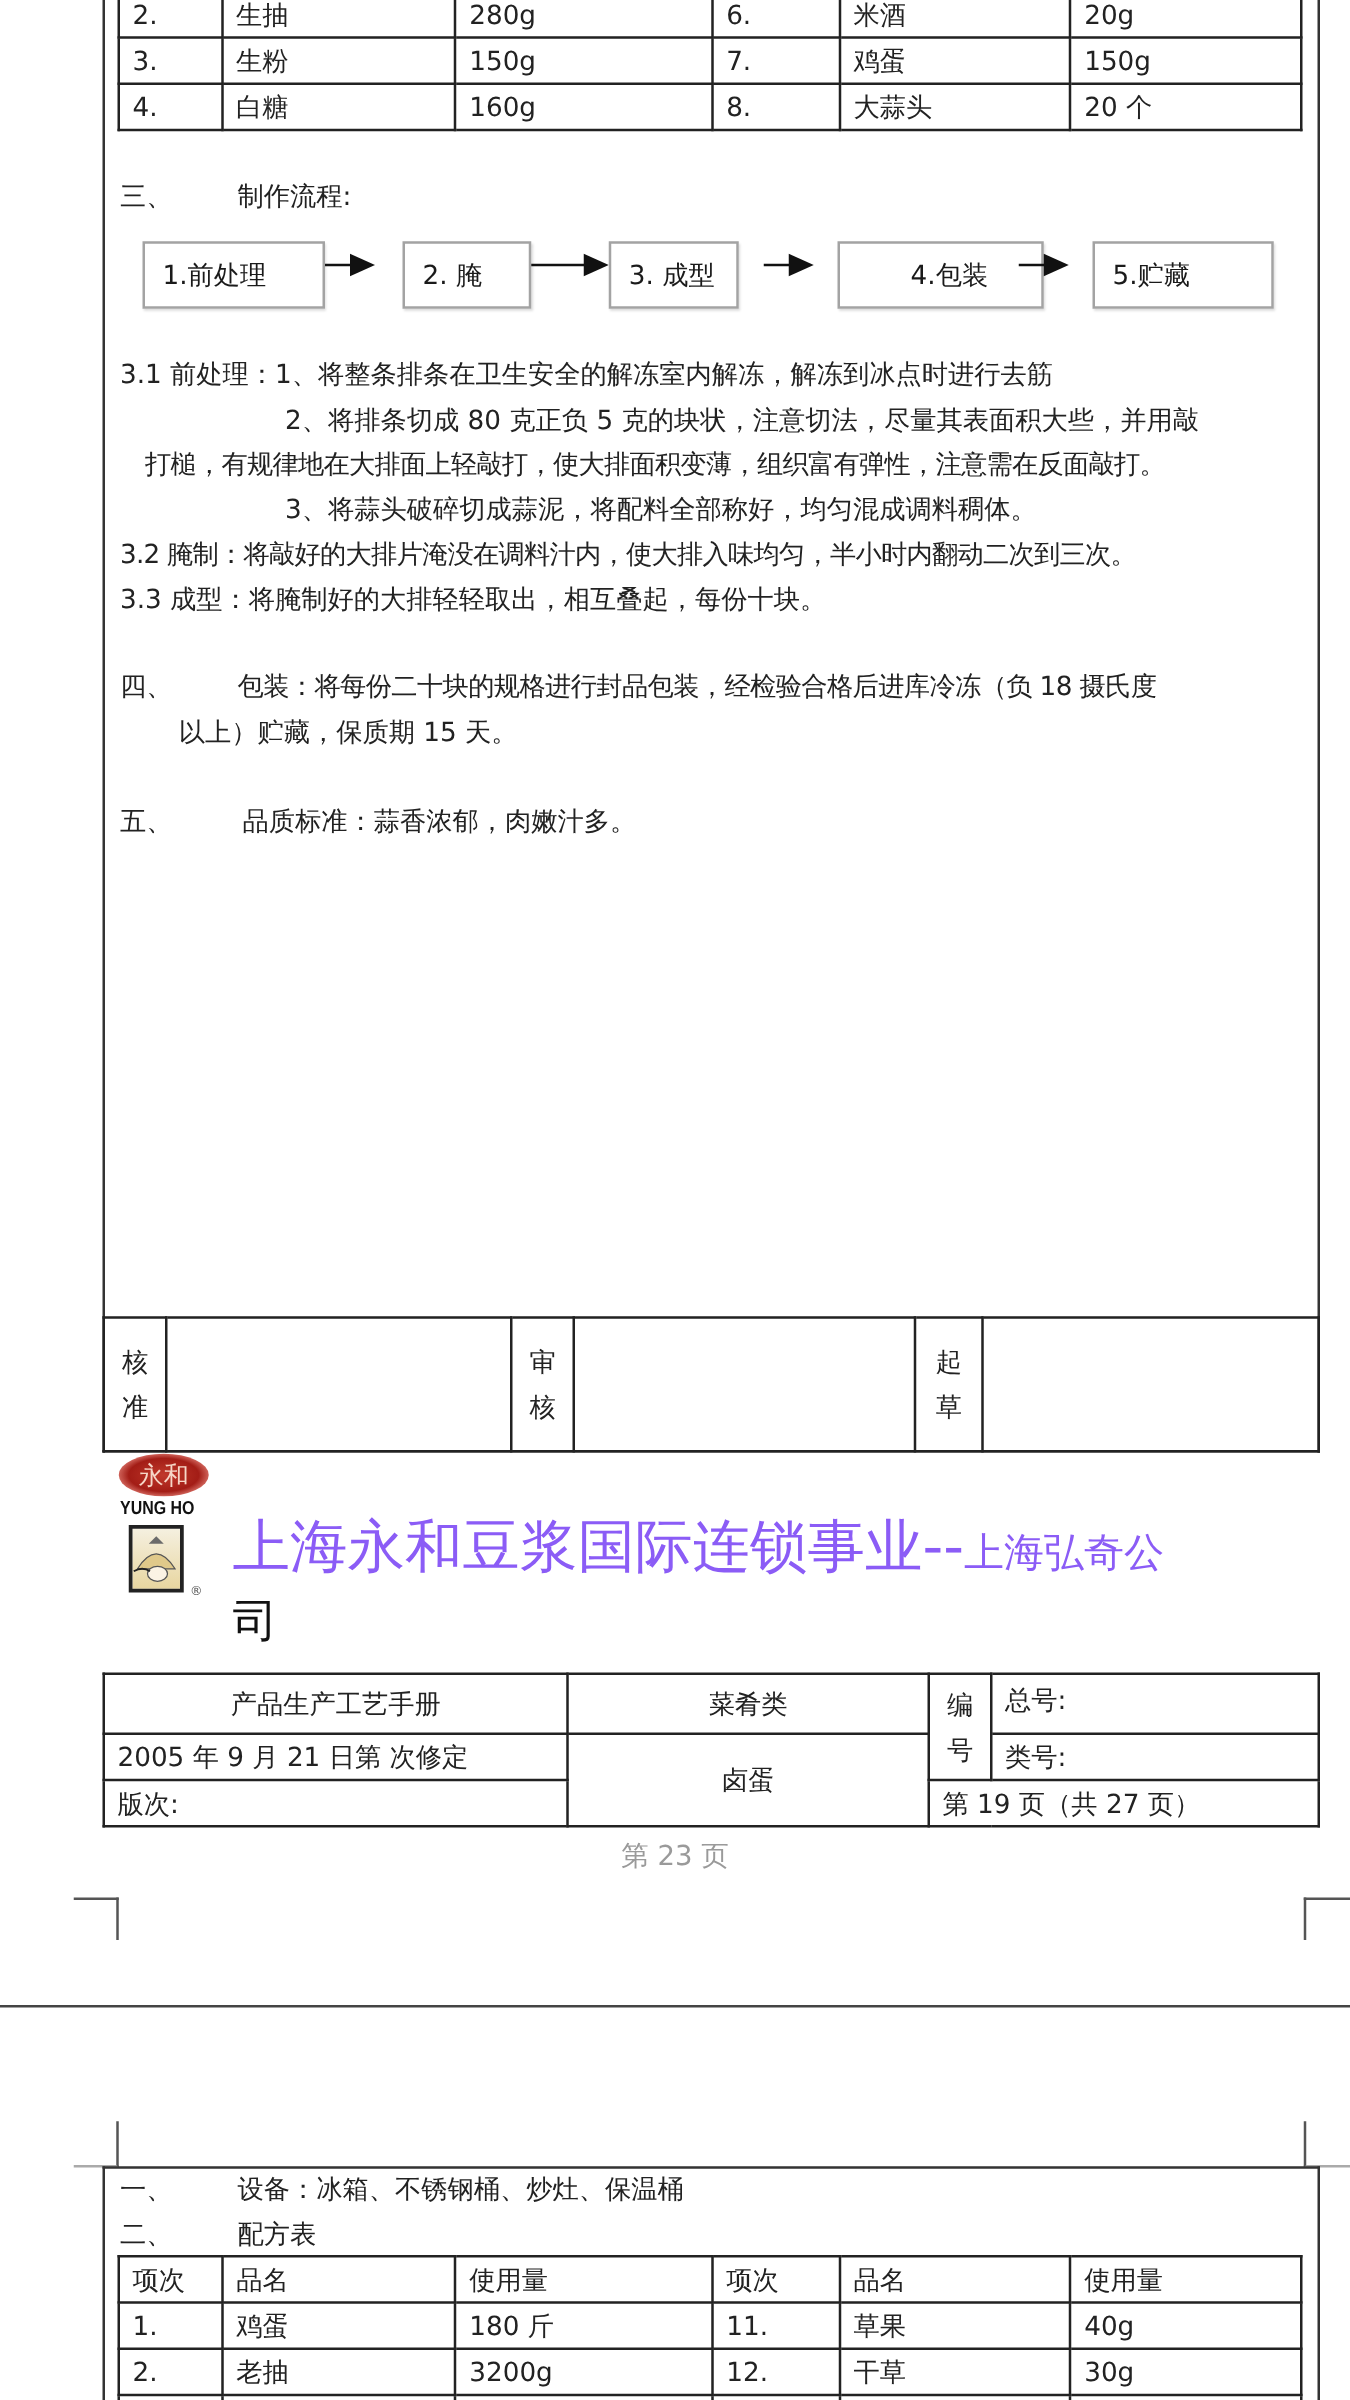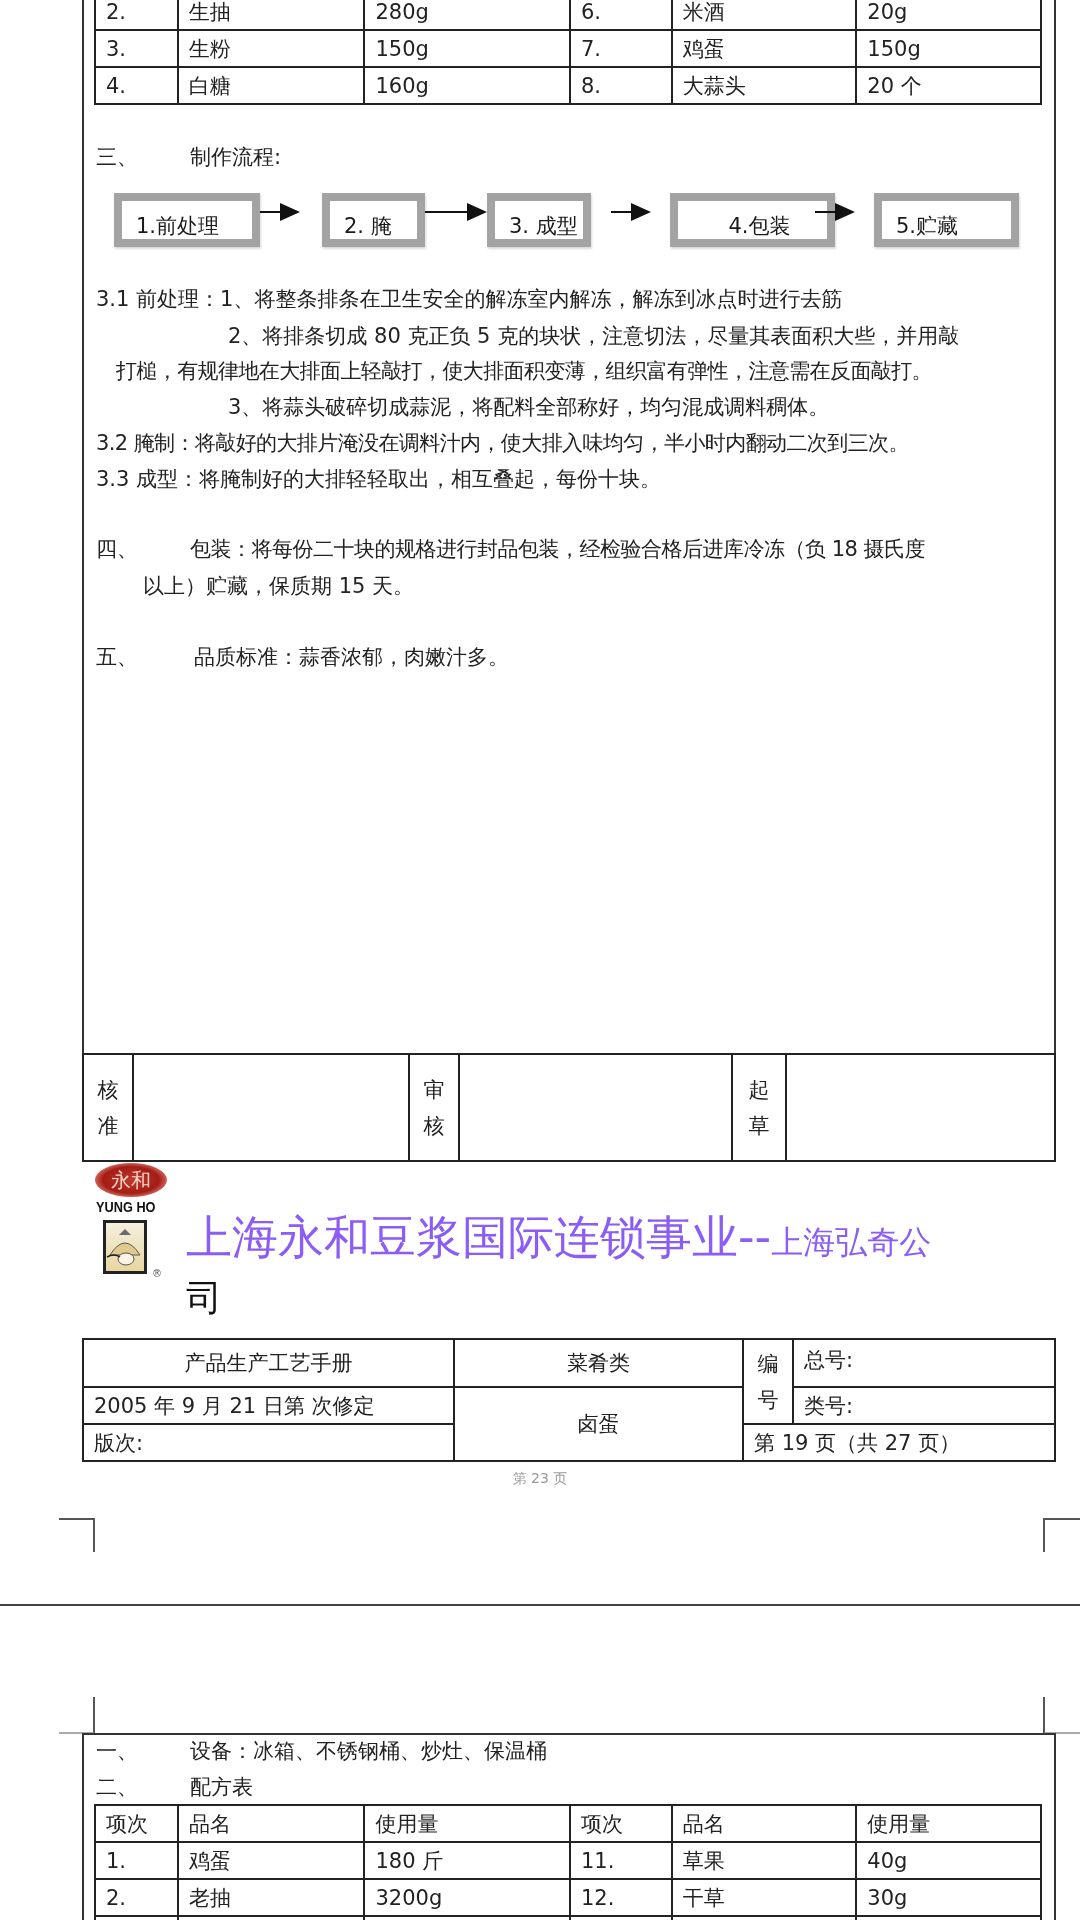--- a/index.html
+++ b/index.html
@@ -11,21 +11,21 @@
   
   .page1-border { left: 82px; top: 0; width: 974px; height: 1162px; border-left: 2px solid #333; border-right: 2px solid #333; border-bottom: 2px solid #333; }
 
   
   table.grid { border-collapse: collapse; position: absolute; }
   table.grid td { border: 2px solid #222; font-size: 21px; padding: 0 10px; height: 37px; vertical-align: middle; color: #222; white-space: nowrap; }
   .top-table { left: 94px; top: -8px; width: 948px; }
   .top-table td { height: 37px; }
 
   
-  .flow-box { border: 8px solid #a3a3a3; background: #fff; height: 54px; font-size: 21px; line-height: 50px; padding-left: 14px; box-shadow: 1px 2px 2px rgba(0,0,0,0.15); white-space: nowrap; }
+  .flow-box { border: 2px solid #a3a3a3; background: #fff; height: 54px; font-size: 21px; line-height: 50px; padding-left: 14px; box-shadow: 1px 2px 2px rgba(0,0,0,0.15); white-space: nowrap; }
   .arrow-line { height: 2px; background: #111; }
   .arrow-head { width: 0; height: 0; border-top: 9px solid transparent; border-bottom: 9px solid transparent; border-left: 20px solid #111; }
 
   
   .sign-table { left: 82px; top: 1053px; width: 974px; height: 109px; }
   .sign-table td { border: 2px solid #333; padding: 0; }
   .vlabel { font-size: 21px; line-height: 36px; text-align: center; color: #222; }
 
   
   .logo-badge { left: 95px; top: 1163px; width: 72px; height: 34px; border-radius: 50%; background: radial-gradient(ellipse at center, #c0392b 0%, #a31d16 55%, #e88a80 80%, rgba(255,255,255,0) 100%); color: #f6d7c8; font-size: 20px; line-height: 34px; text-align: center; font-family: "DejaVu Serif", serif; }
@@ -35,21 +35,21 @@
 
   .title-big { left: 186px; top: 1207px; font-size: 46px; line-height: 60px; color: #8b5cf6; white-space: nowrap; }
   .title-small { font-size: 32px; }
   .title-wrap { left: 186px; top: 1270px; font-size: 36px; line-height: 56px; color: #111; }
 
   
   .head-table { left: 82px; top: 1338px; width: 974px; }
   .head-table td { border: 2px solid #333; font-size: 21px; height: 36px; padding: 0 12px; color: #222; white-space: nowrap; }
   .center { text-align: center; }
 
-  .page-num { left: 0; width: 1080px; top: 1470px; text-align: center; font-size: 14px; color: #9a9a9a; }
+  .page-num { left: 0; width: 1080px; top: 1470px; text-align: center; font-size: 22px; color: #9a9a9a; }
 
   .corner { border-color: #555; border-style: solid; }
   .divider { left: 0; top: 1604px; width: 1080px; height: 2px; background: #444; }
 
   .page2-border { left: 82px; top: 1733px; width: 974px; height: 190px; border-left: 2px solid #333; border-right: 2px solid #333; border-top: 2px solid #333; }
   .bottom-table { left: 94px; top: 1804px; width: 948px; }
   .bottom-table td { height: 38px; }
 </style>
 </head>
 <body>

